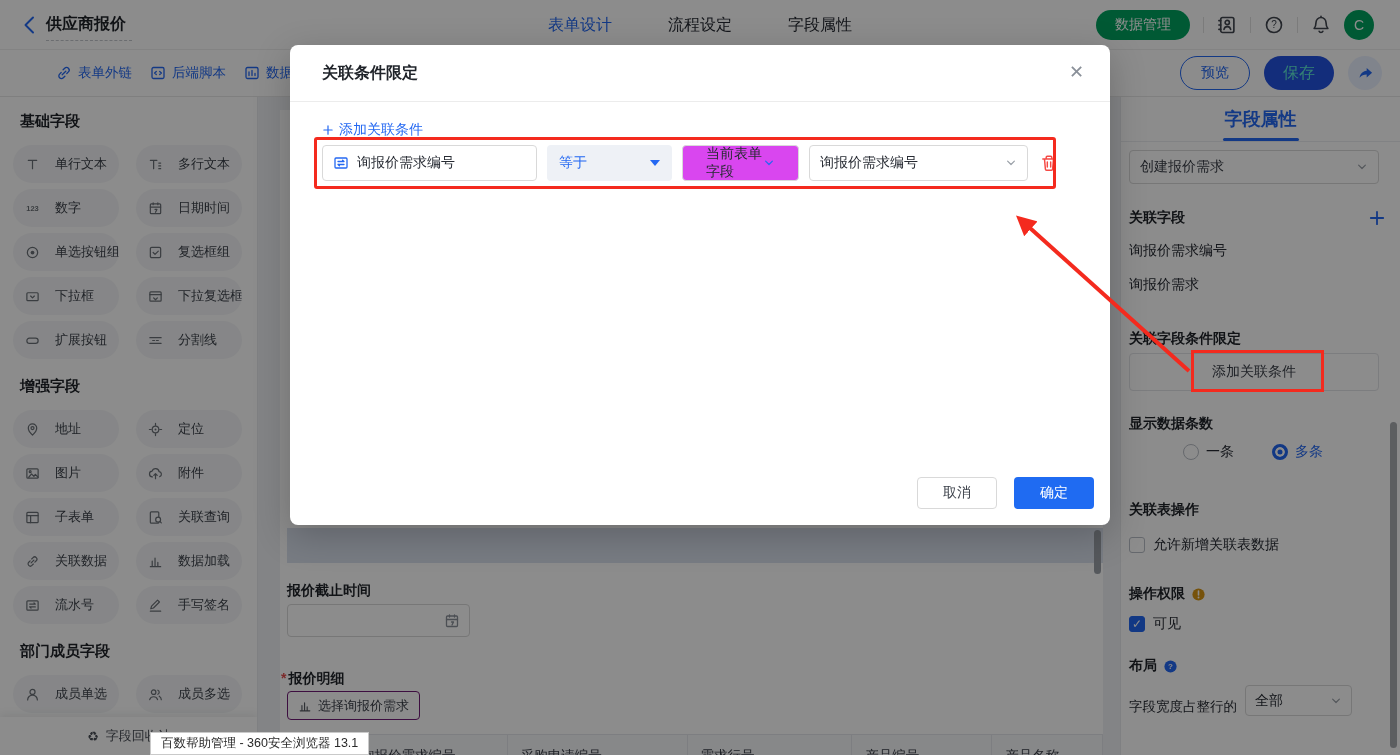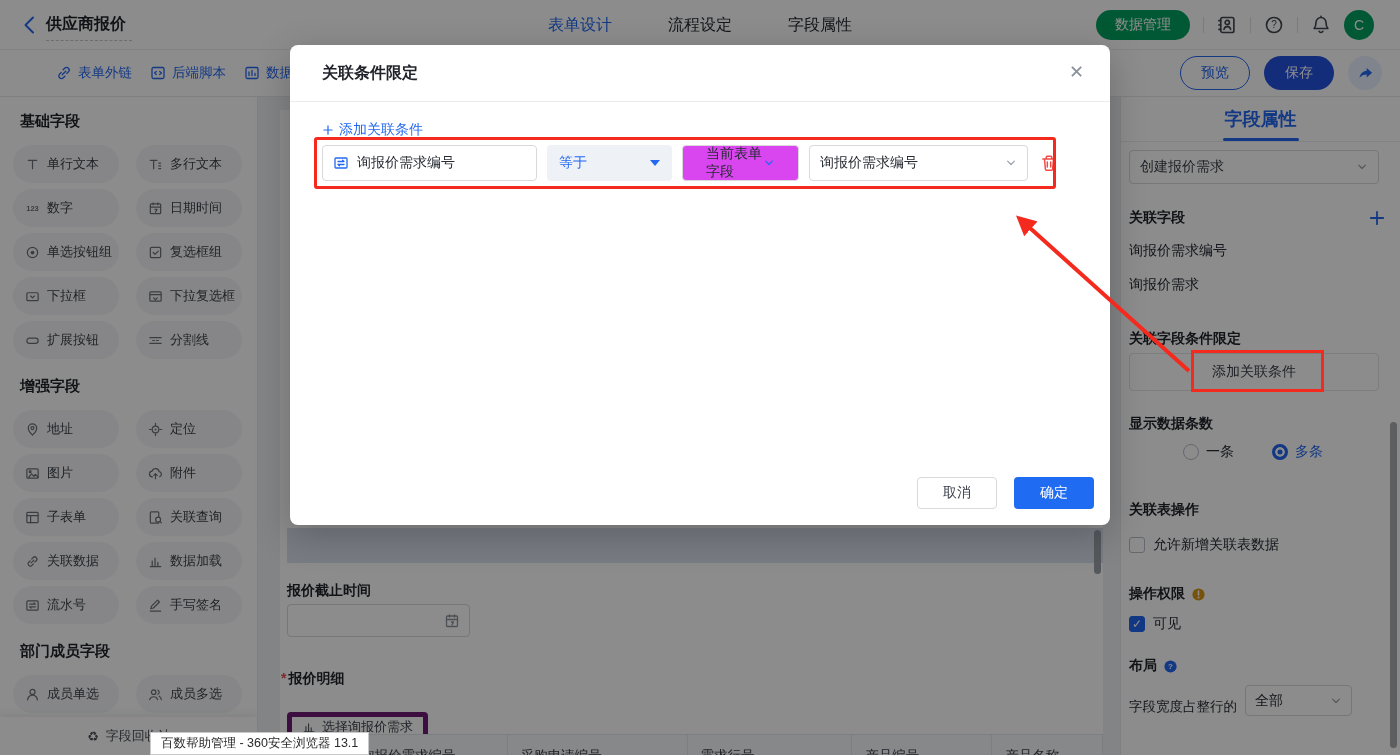--- a/index.html
+++ b/index.html
@@ -22,47 +22,47 @@
   .avatar{width:30px;height:30px;border-radius:50%;background:#00a35f;color:#fff;display:flex;align-items:center;justify-content:center;font-size:14px;cursor:pointer}
 
   
   .toolbar{position:absolute;left:0;top:50px;right:0;height:47px;background:#fff;border-bottom:1px solid #e8e8e8;z-index:4}
   .tb-links{position:absolute;left:56px;top:0;height:46px;display:flex;gap:18px;align-items:center}
   .tb-link{display:flex;align-items:center;gap:6px;color:#2468f2;font-size:13.5px;cursor:pointer;white-space:nowrap}
   .tb-link .ic{width:16px;height:16px}
   .tb-right{position:absolute;right:18px;top:6px;display:flex;align-items:center;gap:14px}
   .btn-preview{width:70px;height:34px;border-radius:17px;border:1px solid #2468f2;color:#2468f2;background:#fff;
                display:flex;align-items:center;justify-content:center;font-size:14px;cursor:pointer}
-  .btn-save{width:70px;height:34px;border-radius:17px;background:#2452e0;color:#ffffff;display:flex;align-items:center;justify-content:center;font-size:14px;cursor:pointer}
+  .btn-save{width:70px;height:34px;border-radius:17px;background:#2452e0;color:#5eead4;display:flex;align-items:center;justify-content:center;font-size:16px;cursor:pointer}
   .btn-share{width:34px;height:34px;border-radius:50%;background:#eaf1ff;color:#2468f2;display:flex;align-items:center;justify-content:center;cursor:pointer}
   .btn-share .ic{width:18px;height:18px}
 
   
   .left-panel{position:absolute;left:0;top:97px;width:258px;bottom:0;background:#fff;border-right:1px solid #e8eaed;overflow:hidden;z-index:3}
   .sections{padding:15px 0 0 13px}
   .sec-title{font-size:15px;font-weight:700;color:#1f2329;margin:0 0 14px 7px}
   .sec-title.mt{margin-top:18px}
   .grid{display:grid;grid-template-columns:106px 106px;gap:6px 17px}
-  .pill{height:38px;border-radius:19px;background:#f4f5f7;display:flex;align-items:center;gap:7px;padding-left:12px;
+  .pill{height:38px;border-radius:19px;background:#f4f5f7;display:flex;align-items:center;gap:15px;padding-left:12px;
         font-size:13px;color:#3a3f48;cursor:grab;white-space:nowrap;overflow:hidden}
   .pill .ic{width:15px;height:15px;color:#6b7077;flex:none}
   .pill.partial{height:14px;border-radius:14px 14px 0 0}
   .recycle{position:absolute;left:0;bottom:0;width:258px;height:38px;background:#fff;box-shadow:0 -3px 8px rgba(31,35,41,.08);
            display:flex;align-items:center;justify-content:center;gap:7px;font-size:13px;color:#4a4f57;cursor:pointer}
 
   
   .canvas{position:absolute;left:258px;top:97px;width:862px;bottom:0;background:#eef0f4;z-index:2}
   .card{position:absolute;left:22px;top:13px;width:823px;bottom:0;background:#fff}
   .sel-block{position:absolute;left:7px;top:418px;width:816px;height:35px;background:#dbe2ee}
   .card-scroll{position:absolute;left:814px;top:420px;width:7px;height:44px;border-radius:4px;background:#9ba0a8}
   .f-label{position:absolute;left:7px;font-size:14px;font-weight:700;color:#1f2329}
   .req{color:#e34d4d;margin-right:2px;font-weight:700}
   .date-input{position:absolute;left:7px;top:494px;width:183px;height:33px;border:1px solid #d9d9d9;border-radius:4px;background:#fff}
   .date-input .ic{position:absolute;right:9px;top:8px;width:16px;height:16px;color:#8a9099}
-  .btn-choose{position:absolute;left:7px;top:602px;height:29px;padding:4px 10px;border:5px solid #701a75;border-radius:4px;background:#fff;
+  .btn-choose{position:absolute;left:7px;top:581px;height:29px;padding:4px 10px;border:1px solid #701a75;border-radius:4px;background:#fff;
               display:flex;align-items:center;gap:6px;font-size:13px;color:#3a3f48;cursor:pointer}
   .btn-choose .ic{width:14px;height:14px;color:#555a61}
   .dtable{position:absolute;left:7px;top:624px;width:816px;height:131px;display:flex;border:1px solid #e3e6eb;border-right:none;background:#f6f7f9}
   .dtable .cell{height:100%;border-right:1px solid #e3e6eb;padding:12px 0 0 13px;font-size:13.5px;color:#383d47;white-space:nowrap;overflow:hidden}
 
   
   .right-panel{position:absolute;left:1120px;top:97px;width:280px;bottom:0;background:#fff;border-left:1px solid #e8eaed;z-index:3}
   .rp-tabs{position:absolute;left:0;top:0;width:100%;height:45px;border-bottom:1px solid #ebedf0;display:flex}
   .rp-tab{flex:1;display:flex;align-items:center;justify-content:center;font-size:18px;color:#272b33;cursor:pointer;position:relative}
   .rp-tab.active{color:#2468f2;font-weight:700}

